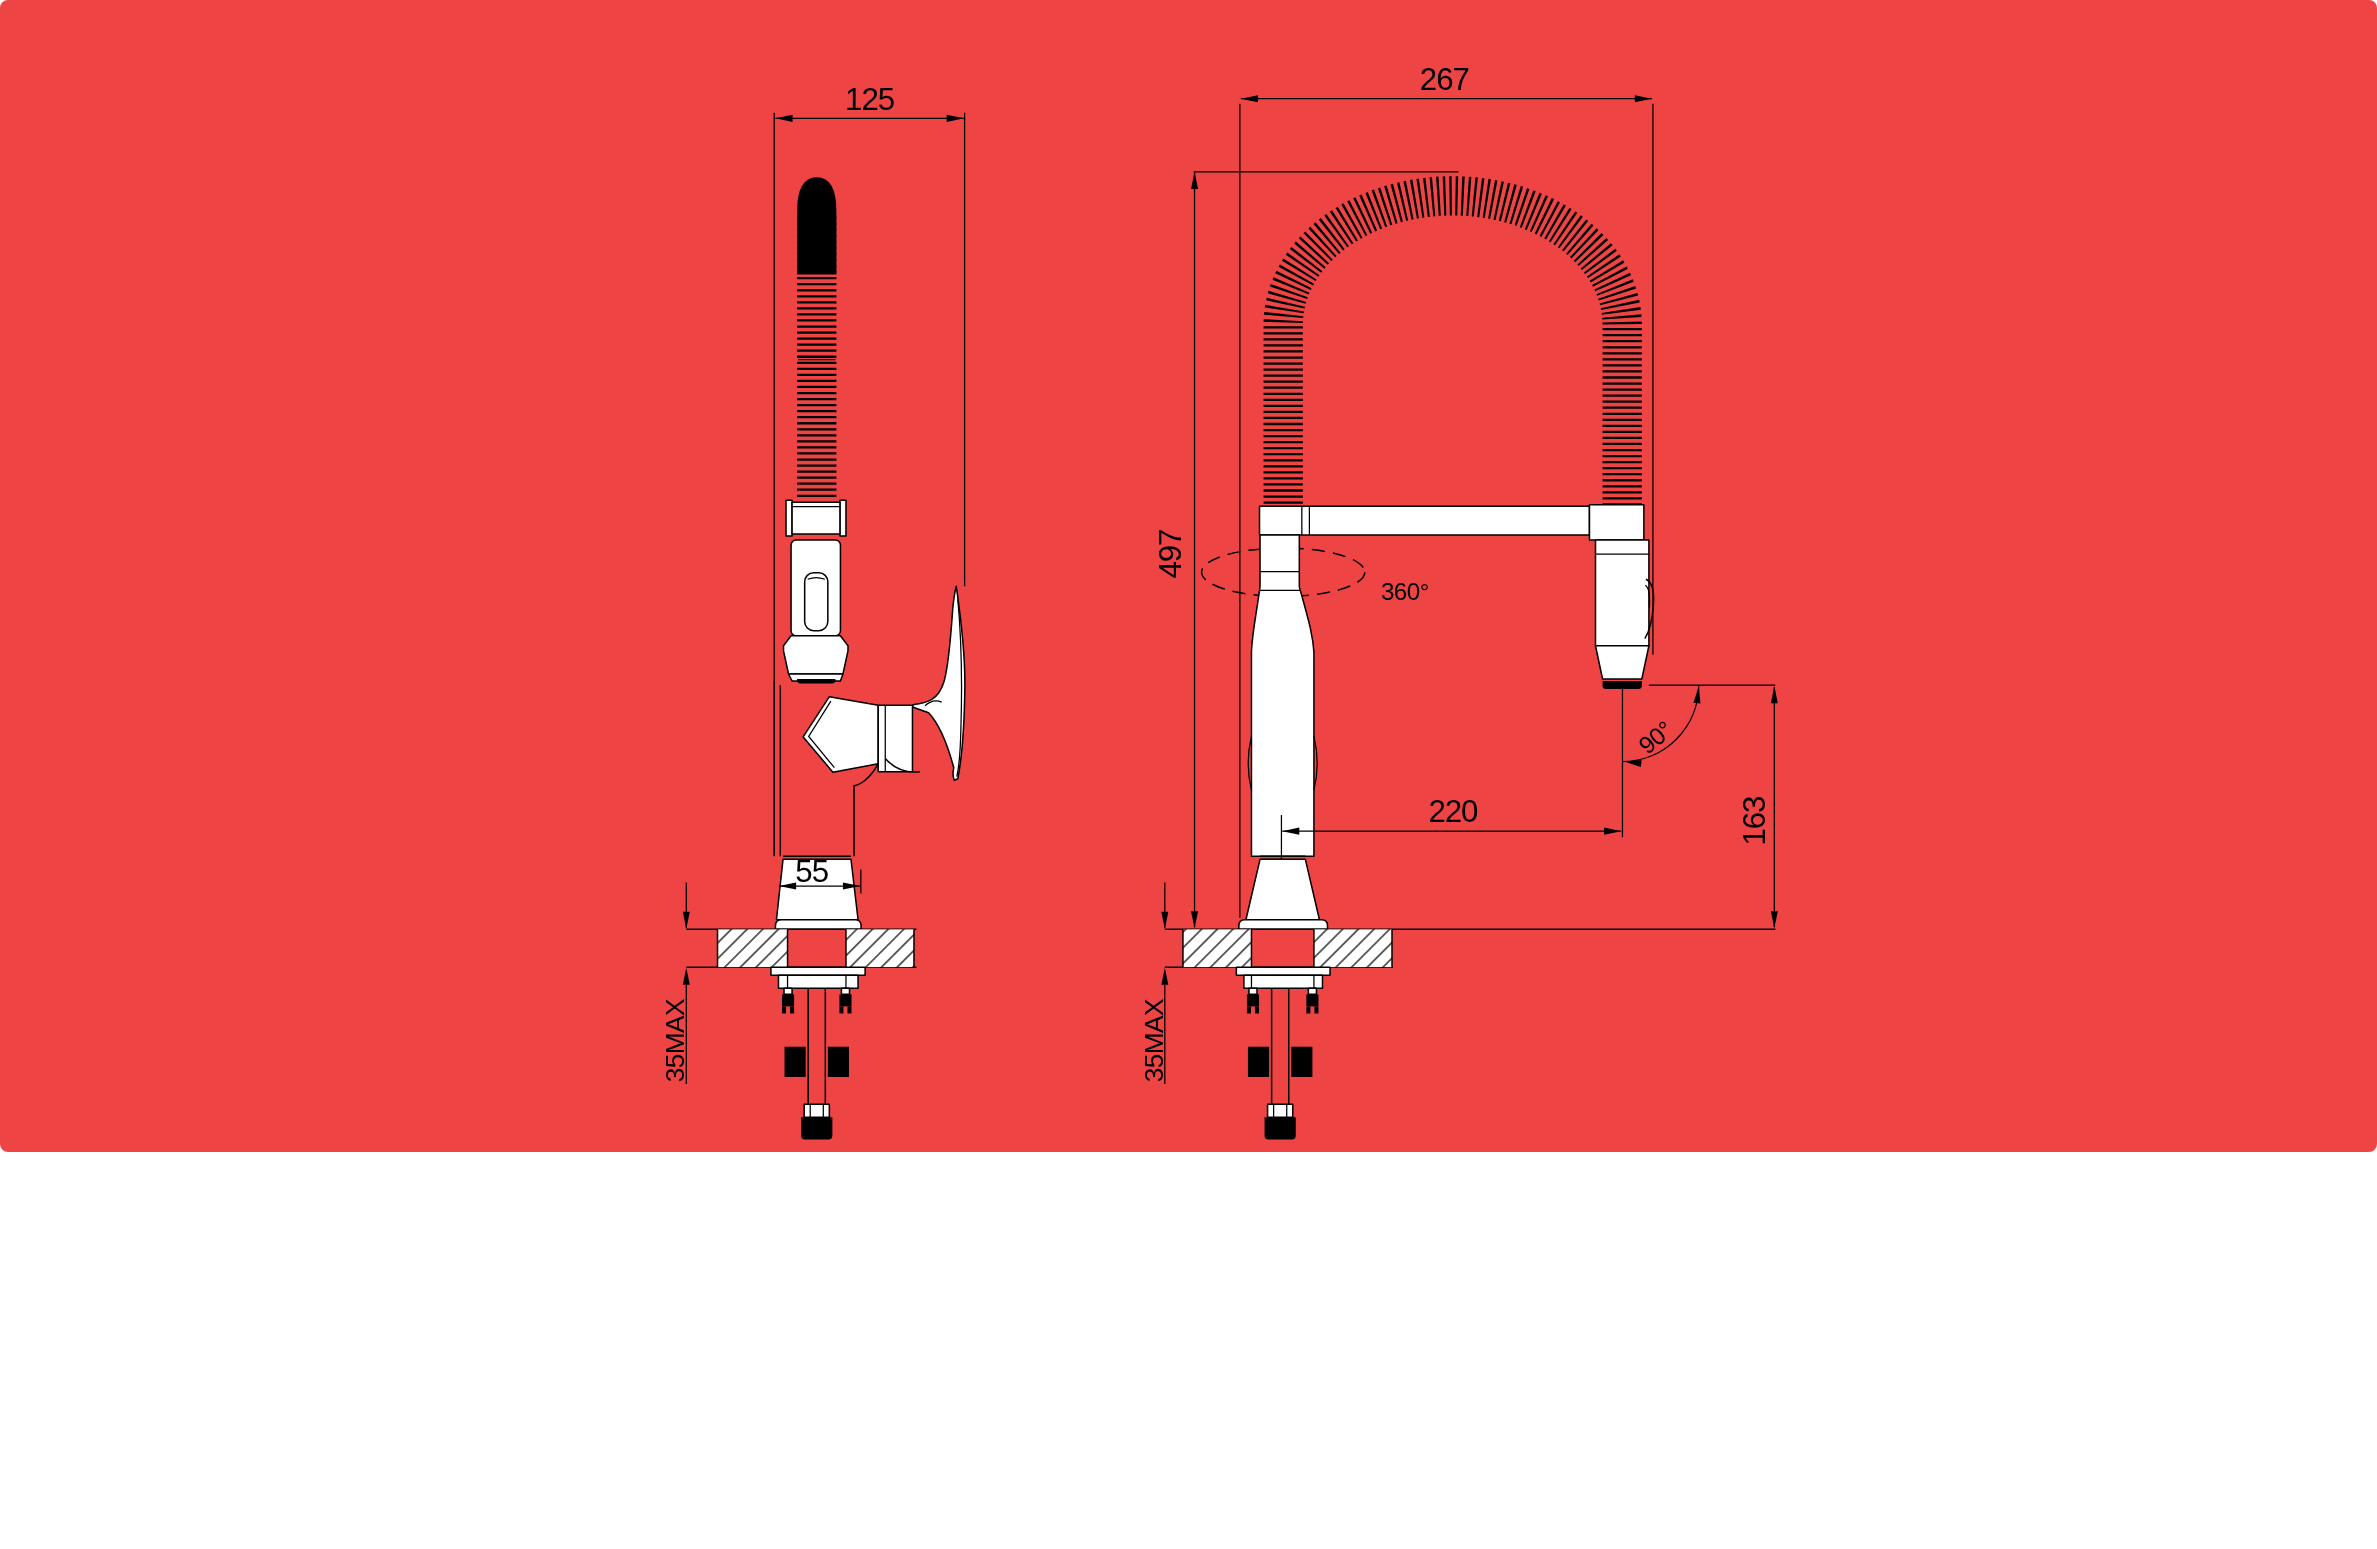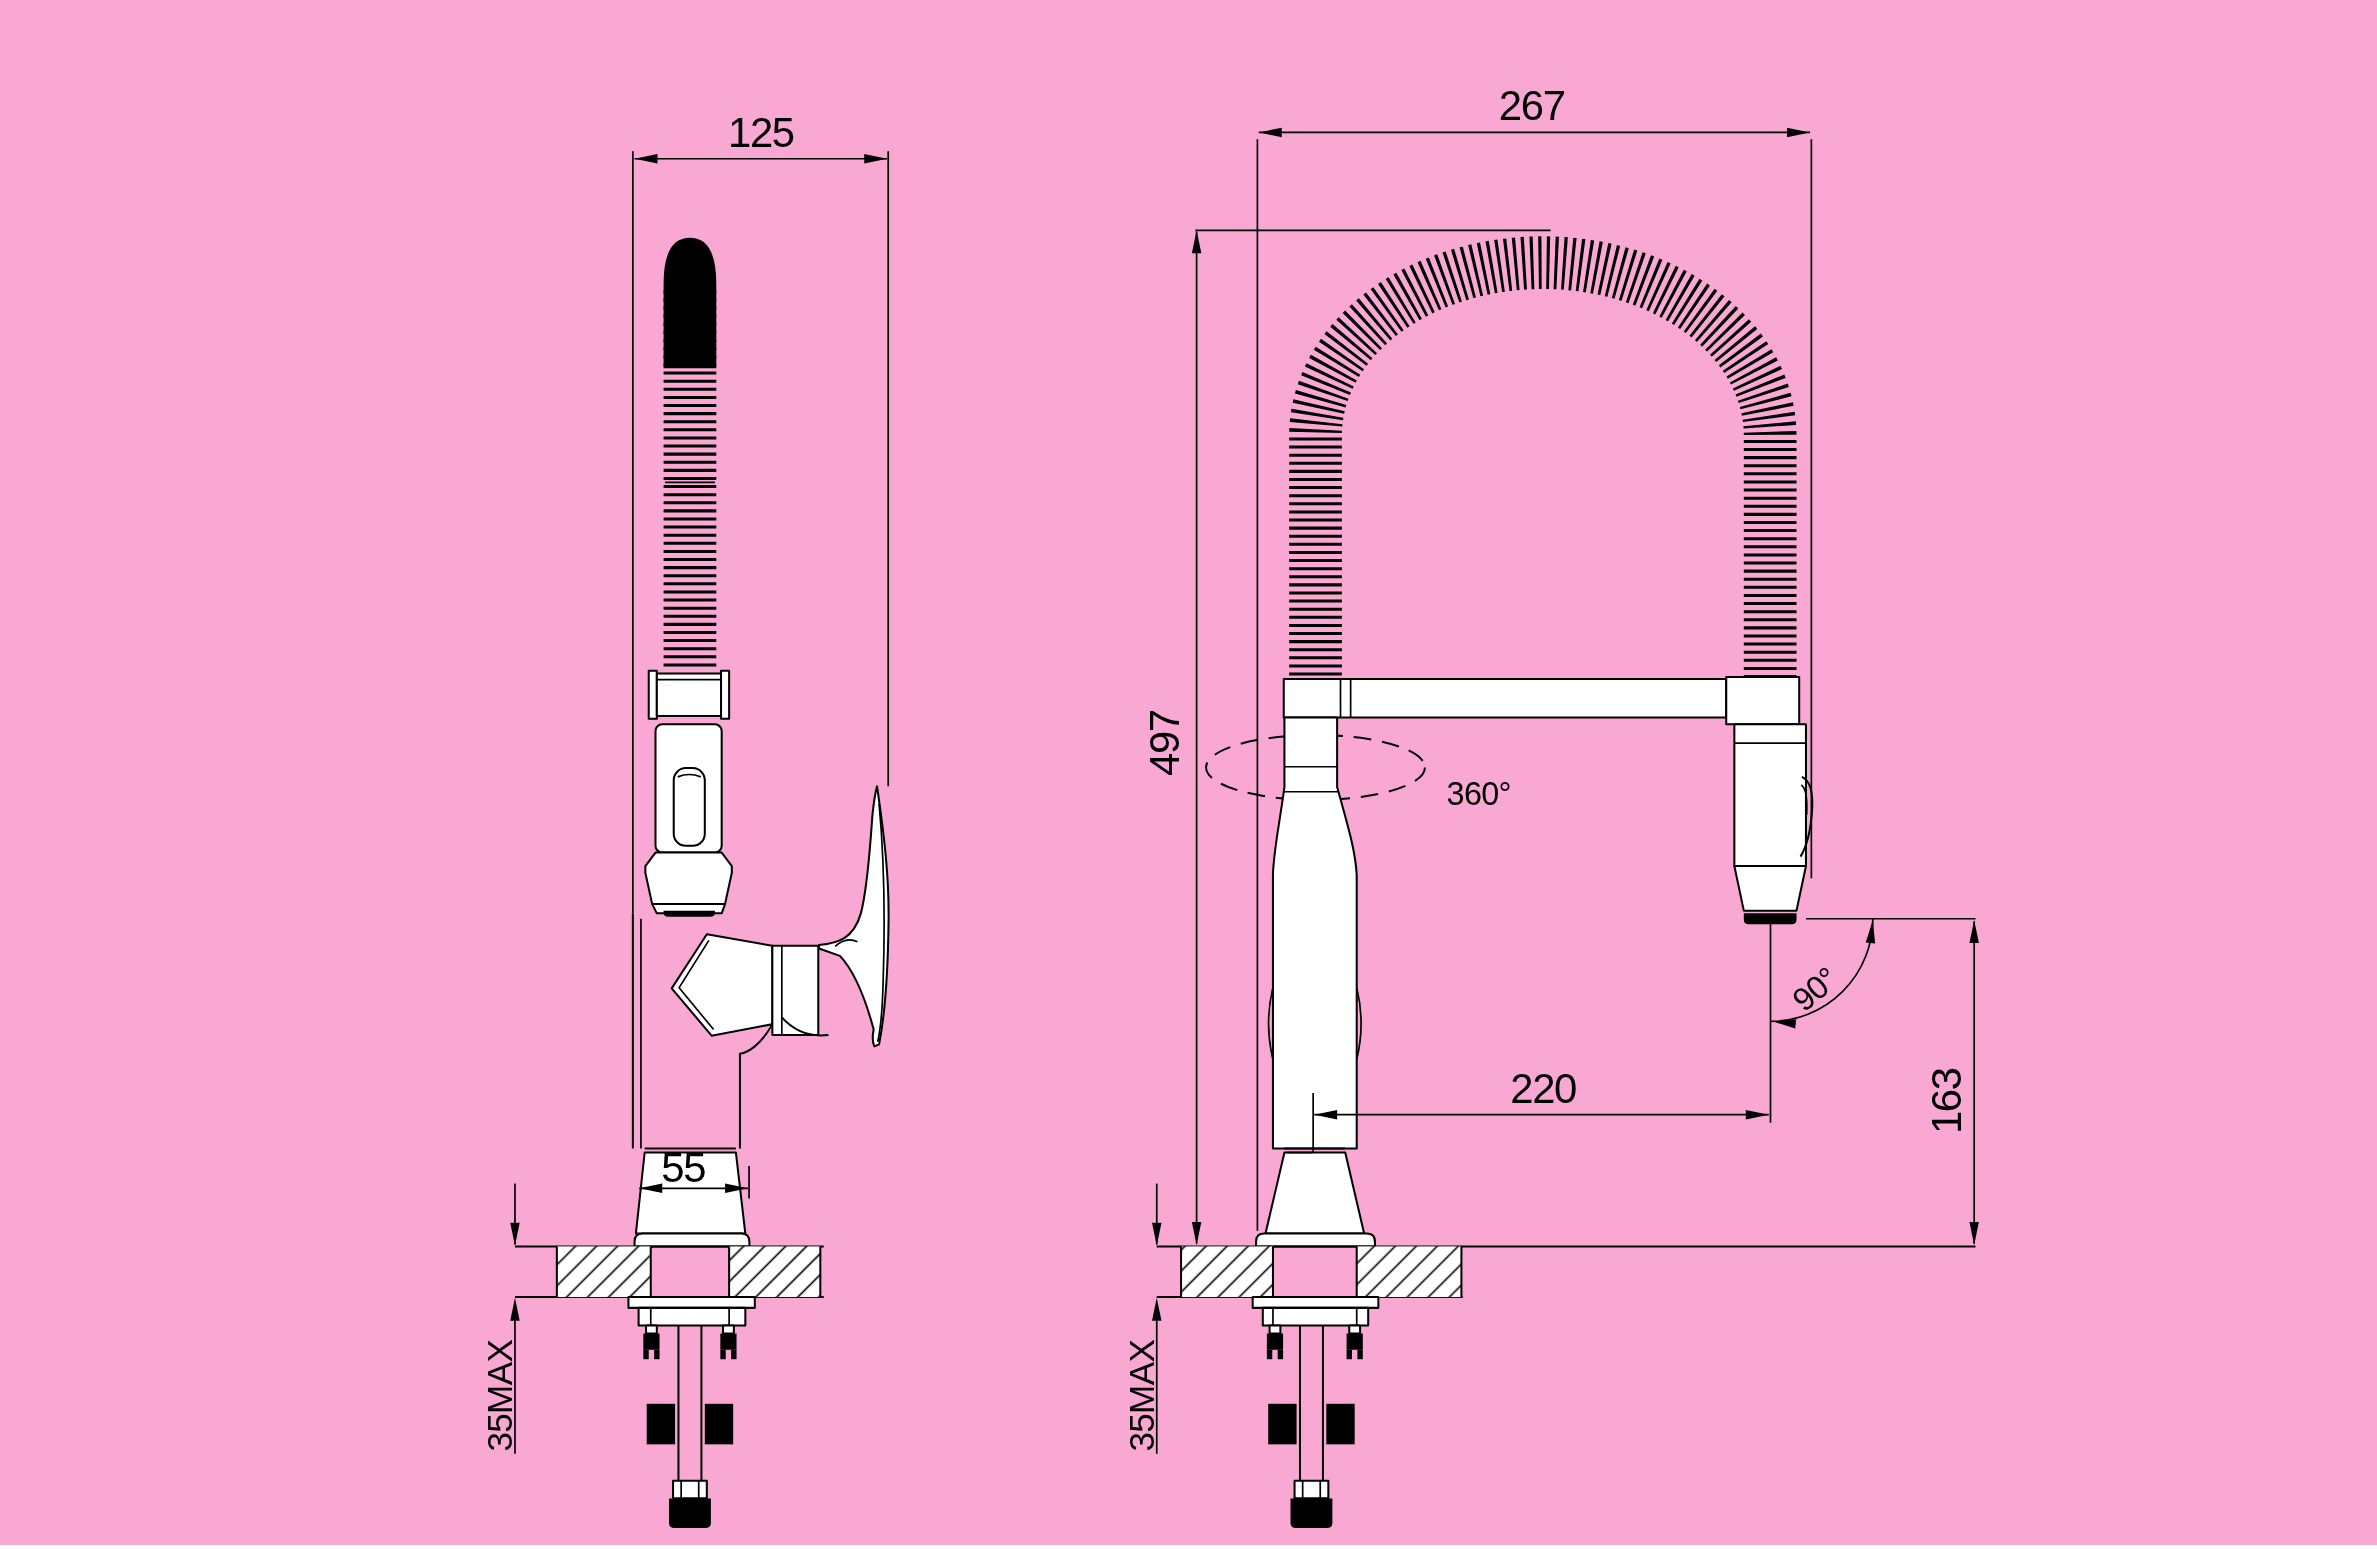--- a/index.html
+++ b/index.html
@@ -1,16 +1,16 @@
 <!DOCTYPE html>
 <html style="font-size:11px"><head>
 <meta charset="utf-8">
 <style>
   html,body{margin:0;padding:0;background:#ffffff;}
-  .stage{position:relative;width:2377px;height:1545px;background:#f9a8d4;overflow:hidden;}
+  .stage{position:relative;width:2377px;height:1152px;background:#ef4444;overflow:hidden;border-radius:8px;}
   svg{display:block;width:100%;height:100%;}
   
   .ol{stroke:#000;stroke-width:3;fill:#fff;stroke-linejoin:round;}   
   .on{stroke:#000;stroke-width:3;fill:none;stroke-linejoin:round;}   
   .ln{stroke:#000;stroke-width:2.5;fill:none;}                       
   .tk{stroke:#000;stroke-width:3;fill:none;}                         
   .blk{fill:#000;stroke:none;}
   .arr{fill:#000;stroke:none;}
   text{font-family:"Liberation Sans", sans-serif;fill:#000;}
   .dim{font-size:62px;letter-spacing:-2px;}

